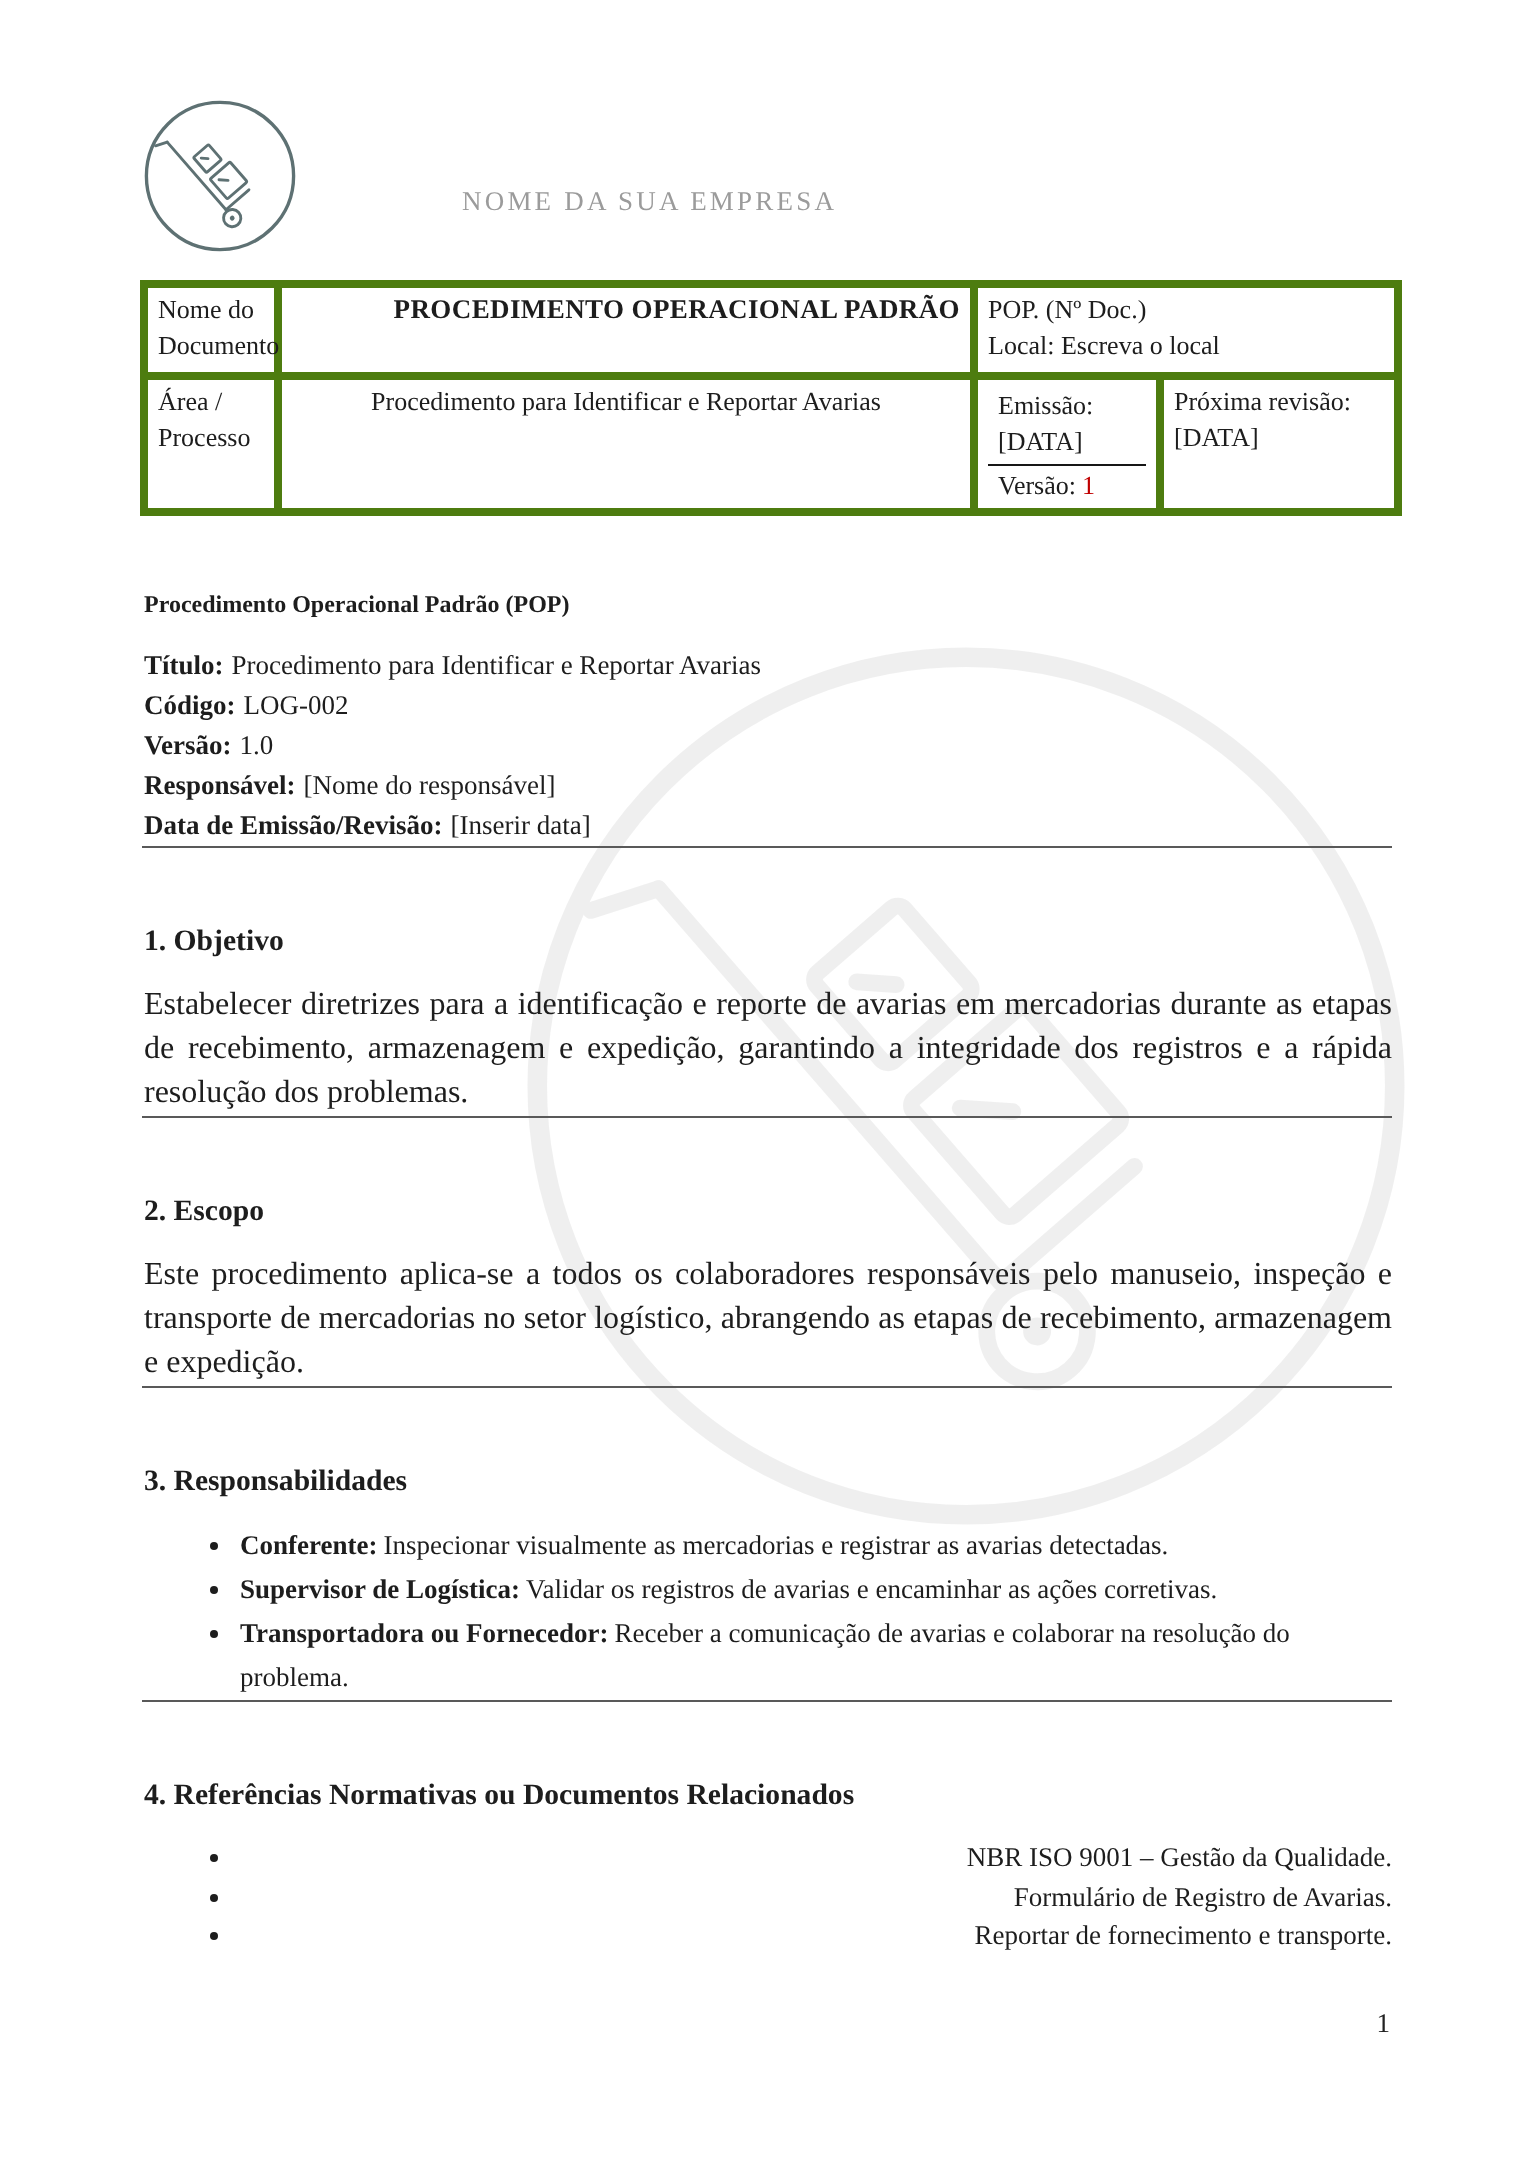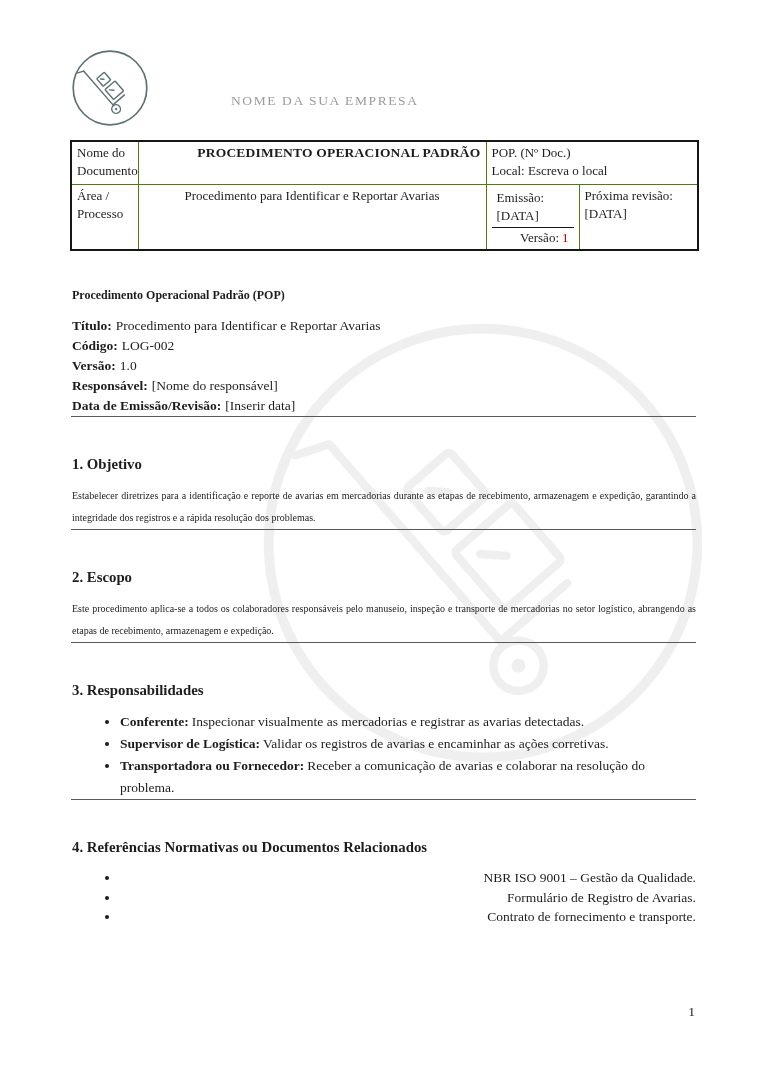--- a/index.html
+++ b/index.html
@@ -23,44 +23,44 @@
     color:#8a8a8a; opacity:0.13; z-index:0; pointer-events:none;
   }
   .watermark * { stroke-width:1.1px; }
   
   .content { position:absolute; left:71px; top:0; width:625px; z-index:1; }
   
   table.doc-info {
     border-collapse:collapse; margin-top:140px; margin-left:-1px;
     width:627px; table-layout:fixed; font-size:13px; line-height:18px;
   }
-  table.doc-info td { border:1px solid #4d7c0f; padding:2px 5px; vertical-align:top; }
+  table.doc-info td { border:4px solid #4d7c0f; padding:2px 5px; vertical-align:top; }
   table.doc-info { border:2px solid #161616; }
   col.c1 { width:67px; } col.c2 { width:348px; } col.c3 { width:93px; } col.c4 { width:119px; }
   tr.r1 td { height:38px; }
   tr.r2 td { height:60px; }
   td.title-cell { text-align:right; vertical-align:middle; font-weight:bold; font-size:13.5px; letter-spacing:0.2px; }
   td.proc-cell  { text-align:center; vertical-align:middle; }
   td.split-cell { padding:0; }
   td.split-cell .top { padding:2px 5px; height:36px; }
-  td.split-cell .bottom { padding:1px 5px; border-top:1px solid #161616; height:17px;text-align:right; }
+  td.split-cell .bottom { padding:1px 5px; border-top:1px solid #161616; height:17px; }
   .version-value { color:#c00000; margin-left:3px; }
   
   .meta-heading { margin:37px 0 0 1px; font-size:12px; font-weight:bold; }
   .meta-fields { margin:13px 0 0 1px; font-size:13.5px; line-height:20px; }
   .meta-fields .field b { margin-right:4px; }
   
   hr.rule { border:none; border-top:1px solid #595959; margin:0; }
   .hr1 { margin-top:18px; }
   .hr2 { margin-top:17px; }
   .hr3 { margin-top:17px; }
   .hr4 { margin-top:9px; }
   h3.sec-title { margin:39px 0 0 1px; font-size:14.8px; font-weight:bold; }
   p.sec-par {
-    margin:12px 0 0 1px; font-size:10px; line-height:22px; text-align:justify;
+    margin:12px 0 0 1px; font-size:16px; line-height:22px; text-align:justify;
   }
   ul.blist { margin:12px 0 0 0; padding-left:49px; font-size:13.5px; }
   ul.blist.resp li { line-height:22px; }
   ul.blist.refs li { line-height:19.5px;text-align:right; }
   ul.blist li b { margin-right:3px; }
   
   .page-number { position:absolute; top:1004px; right:73px; font-size:13.5px; color:#222; z-index:1; }
 </style>
 </head>
 <body>
@@ -174,19 +174,19 @@
       <li>
         <b>Transportadora ou Fornecedor:</b><span>Receber a comunicação de avarias e colaborar na resolução do problema.</span>
       </li>
     </ul>
 
     <hr class="rule hr4">
     <h3 class="sec-title">4. Referências Normativas ou Documentos Relacionados</h3>
     <ul class="blist refs">
       <li><span>NBR ISO 9001 – Gestão da Qualidade.</span></li>
       <li><span>Formulário de Registro de Avarias.</span></li>
-      <li><span>Contrato de fornecimento e transporte.</span></li>
+      <li><span>Reportar de fornecimento e transporte.</span></li>
     </ul>
 
   </div>
 
   <div class="page-number">1</div>
 </div>
 
 </body></html>

